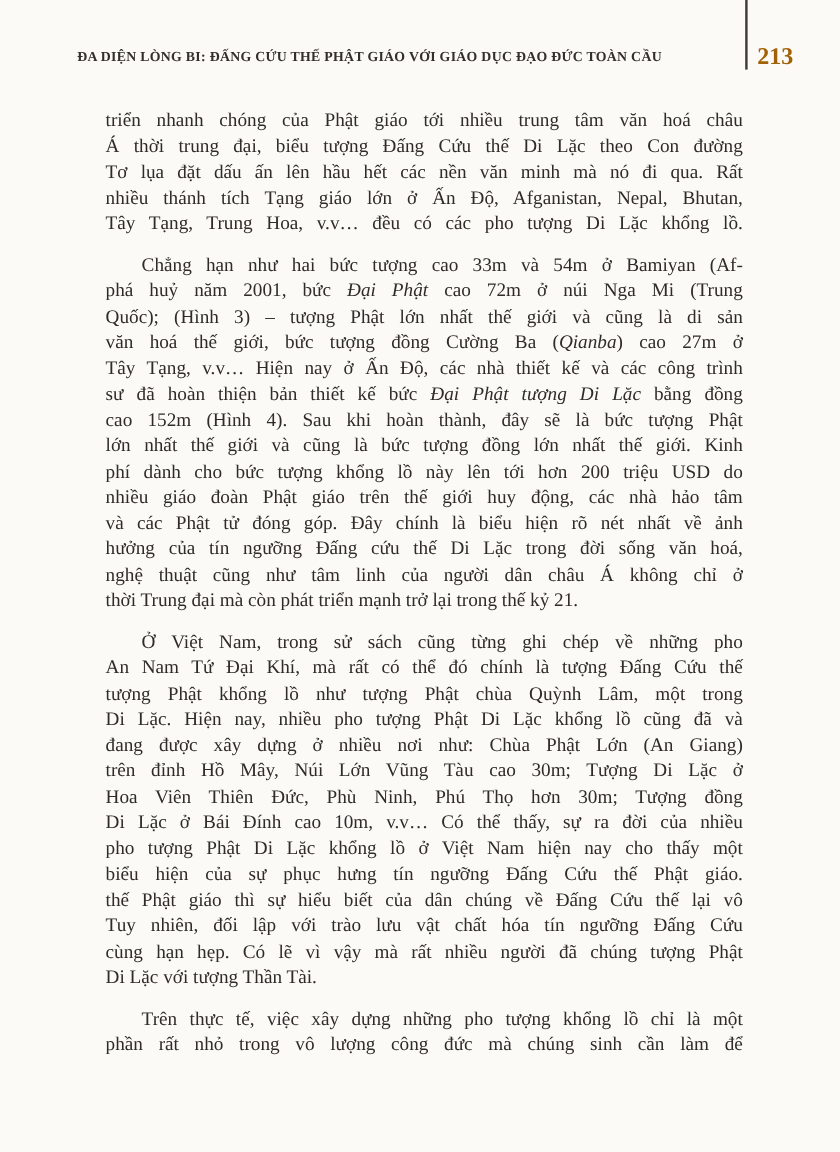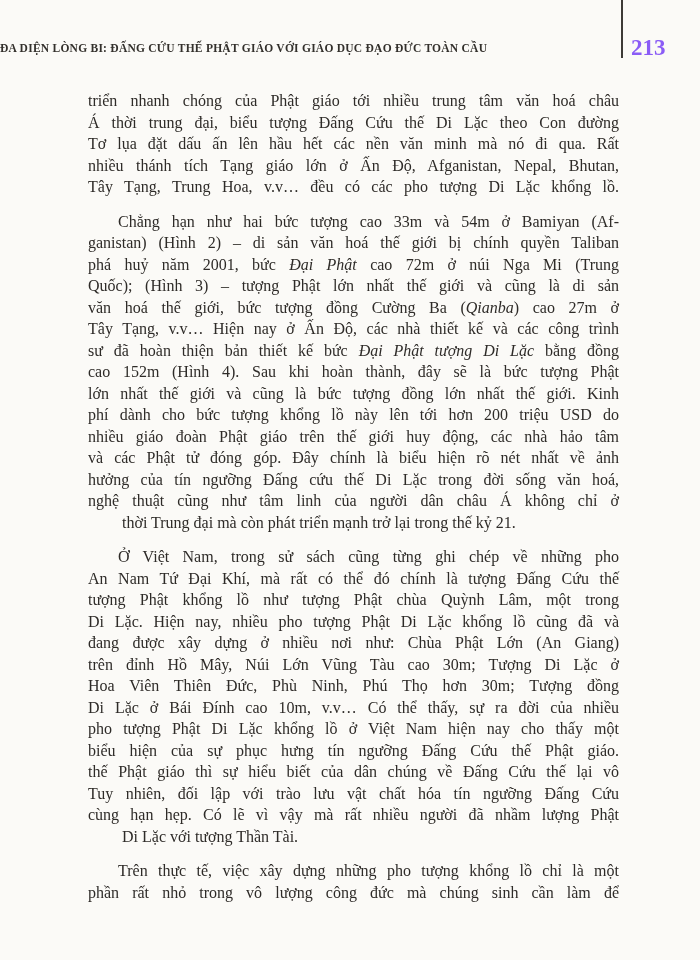--- a/index.html
+++ b/index.html
@@ -20,61 +20,61 @@
     background: var(--bg);
     color: var(--text);
     font-family: "Liberation Serif", "DejaVu Serif", serif;
   }
   
   .runhead-title {
     position: absolute;
     top: 41px;
     right: 84px;
     left: 0;
-    text-align: left;
+    text-align: center;
     font-size: 11.5px;
     line-height: 14px;
     letter-spacing: 0.25px;
     white-space: nowrap;
     font-weight: 600;
     color: #33302c;
   }
   .runhead-rule {
     position: absolute;
     top: 0;
     left: 621px;
     width: 2px;
     height: 58px;
     background: var(--rule);
   }
   .page-number {
     position: absolute;
     top: 37px;
     left: 631px;
-    font-size: 23px;
+    font-size: 20px;
     line-height: 21px;
     font-weight: 700;
-    color: #8b5cf6;
+    color: #a16207;
   }
   
   .body-text {
     position: absolute;
     top: 90px;
     left: 88px;
     width: 531px;
     font-size: 16px;
     line-height: 21.5px;
   }
   .para + .para { margin-top: 13px; }
   .line {
     text-align: justify;
     text-align-last: justify;
     white-space: normal;
   }
-  .line.no-just { text-align-last: left; margin-left: 34px; }
+  .line.no-just { text-align-last: left; }
   .line.first-indent { padding-left: 30px; }
   .line i { font-style: italic; margin-top: 32px; }
 </style>
 </head>
 <body>
 
 <div class="page">
 
   <header>
     <div class="runhead-title">ĐA DIỆN LÒNG BI: ĐẤNG CỨU THẾ PHẬT GIÁO VỚI GIÁO DỤC ĐẠO ĐỨC TOÀN CẦU</div>
@@ -86,21 +86,20 @@
 
   <div class="para">
         <div class="line">triển nhanh chóng của Phật giáo tới nhiều trung tâm văn hoá châu</div>
         <div class="line">Á thời trung đại, biểu tượng Đấng Cứu thế Di Lặc theo Con đường</div>
         <div class="line">Tơ lụa đặt dấu ấn lên hầu hết các nền văn minh mà nó đi qua. Rất</div>
         <div class="line">nhiều thánh tích Tạng giáo lớn ở Ấn Độ, Afganistan, Nepal, Bhutan,</div>
         <div class="line">Tây Tạng, Trung Hoa, v.v… đều có các pho tượng Di Lặc khổng lồ.</div>
       </div>
       <div class="para">
         <div class="line first-indent">Chẳng hạn như hai bức tượng cao 33m và 54m ở Bamiyan (Af-</div>
-        <div class="line">ganistan) (Hình 2) – di sản văn hoá thế giới bị chính quyền Taliban</div>
         <div class="line">phá huỷ năm 2001, bức <i>Đại Phật</i> cao 72m ở núi Nga Mi (Trung</div>
         <div class="line">Quốc); (Hình 3) – tượng Phật lớn nhất thế giới và cũng là di sản</div>
         <div class="line">văn hoá thế giới, bức tượng đồng Cường Ba (<i>Qianba</i>) cao 27m ở</div>
         <div class="line">Tây Tạng, v.v… Hiện nay ở Ấn Độ, các nhà thiết kế và các công trình</div>
         <div class="line">sư đã hoàn thiện bản thiết kế bức <i>Đại Phật tượng Di Lặc</i> bằng đồng</div>
         <div class="line">cao 152m (Hình 4). Sau khi hoàn thành, đây sẽ là bức tượng Phật</div>
         <div class="line">lớn nhất thế giới và cũng là bức tượng đồng lớn nhất thế giới. Kinh</div>
         <div class="line">phí dành cho bức tượng khổng lồ này lên tới hơn 200 triệu USD do</div>
         <div class="line">nhiều giáo đoàn Phật giáo trên thế giới huy động, các nhà hảo tâm</div>
         <div class="line">và các Phật tử đóng góp. Đây chính là biểu hiện rõ nét nhất về ảnh</div>
@@ -114,21 +113,21 @@
         <div class="line">tượng Phật khổng lồ như tượng Phật chùa Quỳnh Lâm, một trong</div>
         <div class="line">Di Lặc. Hiện nay, nhiều pho tượng Phật Di Lặc khổng lồ cũng đã và</div>
         <div class="line">đang được xây dựng ở nhiều nơi như: Chùa Phật Lớn (An Giang)</div>
         <div class="line">trên đỉnh Hồ Mây, Núi Lớn Vũng Tàu cao 30m; Tượng Di Lặc ở</div>
         <div class="line">Hoa Viên Thiên Đức, Phù Ninh, Phú Thọ hơn 30m; Tượng đồng</div>
         <div class="line">Di Lặc ở Bái Đính cao 10m, v.v… Có thể thấy, sự ra đời của nhiều</div>
         <div class="line">pho tượng Phật Di Lặc khổng lồ ở Việt Nam hiện nay cho thấy một</div>
         <div class="line">biểu hiện của sự phục hưng tín ngưỡng Đấng Cứu thế Phật giáo.</div>
         <div class="line">thế Phật giáo thì sự hiểu biết của dân chúng về Đấng Cứu thế lại vô</div>
         <div class="line">Tuy nhiên, đối lập với trào lưu vật chất hóa tín ngưỡng Đấng Cứu</div>
-        <div class="line">cùng hạn hẹp. Có lẽ vì vậy mà rất nhiều người đã nhầm lượng Phật</div>
+        <div class="line">cùng hạn hẹp. Có lẽ vì vậy mà rất nhiều người đã chúng tượng Phật</div>
         <div class="line no-just">Di Lặc với tượng Thần Tài.</div>
       </div>
       <div class="para">
         <div class="line first-indent">Trên thực tế, việc xây dựng những pho tượng khổng lồ chỉ là một</div>
         <div class="line">phần rất nhỏ trong vô lượng công đức mà chúng sinh cần làm để</div>
       </div>
     </main>
 
 </div>
 

